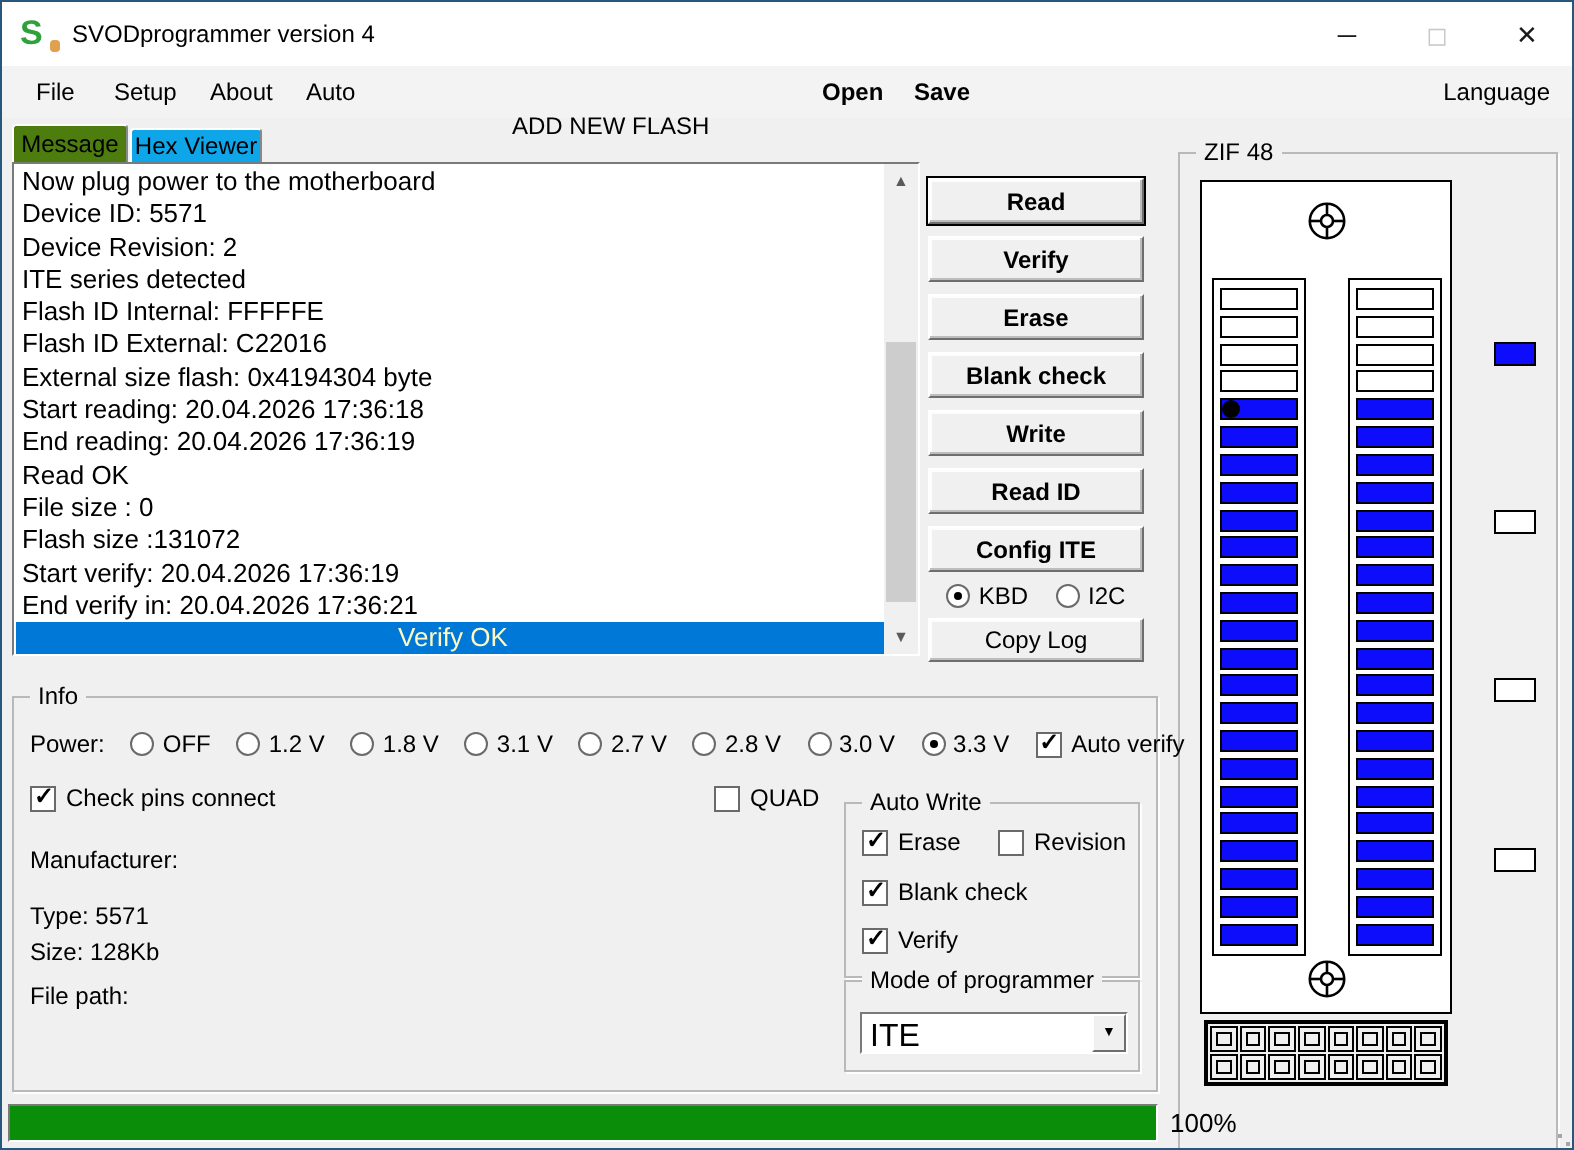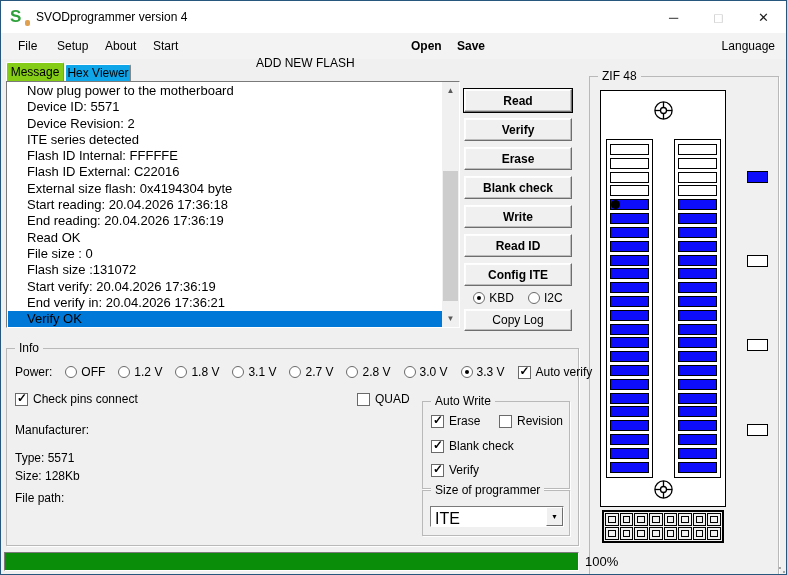--- a/index.html
+++ b/index.html
@@ -19,32 +19,32 @@
   .tc{ width:45px; height:100%; display:flex; align-items:center; justify-content:center; font-size:13px; color:#1a1a1a; }
   .tc.max{ color:#C8C8C8; }
   
   .menubar{ position:absolute; left:0; top:32px; right:0; height:26px; background:#F3F3F3; }
   .menubar span{ position:absolute; top:6px; font-size:12px; }
   .m-file{ left:17px; } .m-setup{ left:56px; } .m-about{ left:104px; } .m-help{ left:152px; }
   .m-addflash{ left:255px;margin-top:17px; }
   .m-open{ left:410px; font-weight:bold; } .m-save{ left:456px; font-weight:bold; }
   .m-lang{ right:11px; }
   
-  .tab{ position:absolute; background:#84cc16; border:1px solid #888;
+  .tab{ position:absolute; background:#4d7c0f; border:1px solid #888;
         border-bottom:none; border-top-color:#FFF; border-left-color:#FFF;
         border-radius:2px 2px 0 0; font-size:12px; text-align:center; }
   .tab-message{ left:5px; top:61px; width:58px; height:19px; line-height:18px; z-index:2; }
   .tab-hex{ left:64px; top:63px; width:66px; height:17px; line-height:16px; background:#0ea5e9; }
   
   .logpanel{ position:absolute; left:5px; top:80px; width:454px; height:247px;
              background:#FFF; border:1px solid; border-color:#7A7A7A #FFF #FFF #7A7A7A; }
   .loglines{ position:absolute; left:1px; top:1px; right:17px; bottom:0; overflow:hidden;
              font-size:13px; line-height:16.3px; }
-  .log-line{ padding-left:19px; white-space:nowrap; }
-  .log-line.selected{ background:var(--sel,#0078D7); color:#000000; }
+  .log-line{ padding-left:3px; white-space:nowrap; }
+  .log-line.selected{ background:var(--sel,#0078D7); color:#fef9c3;text-align:center; }
   
   .vscroll{ position:absolute; top:0; right:0; bottom:0; width:17px; background:#F0F0F0; }
   .sb-btn{ position:absolute; left:0; width:17px; height:17px; background:#F0F0F0;
            display:flex; align-items:center; justify-content:center; font-size:8px; color:#5a5a5a; }
   .sb-up{ top:0; } .sb-down{ bottom:0; }
   .sb-thumb{ position:absolute; left:1px; width:15px; top:89px; height:130px; background:#CDCDCD; }
   
   .actioncol{ position:absolute; left:463px; top:88px; width:108px; display:flex; flex-direction:column; gap:6px; }
   .btn{ height:23px; background:#F0F0F0; font-family:"Liberation Sans",sans-serif;
         font-size:12px; font-weight:bold; color:#000;
@@ -121,21 +121,21 @@
       <span class="tc">─</span>
       <span class="tc max">◻</span>
       <span class="tc">✕</span>
     </div>
   </div>
 
   <div class="menubar">
     <span class="m-file">File</span>
     <span class="m-setup">Setup</span>
     <span class="m-about">About</span>
-    <span class="m-help">Start</span>
+    <span class="m-help">Auto</span>
     <span class="m-addflash">ADD NEW FLASH</span>
     <span class="m-open">Open</span>
     <span class="m-save">Save</span>
     <span class="m-lang">Language</span>
   </div>
 
   <div class="tab tab-message">Message</div>
   <div class="tab tab-hex">Hex Viewer</div>
 
   <div class="logpanel">
@@ -386,21 +386,21 @@
         <span class="cb checked"></span>
         <span>Blank check</span>
       </label>
       <label class="cbx-item aw-row3">
         <span class="cb checked"></span>
         <span>Verify</span>
       </label>
     </div>
 
     <div class="groupbox modebox">
-      <span class="gb-label">Size of programmer</span>
+      <span class="gb-label">Mode of programmer</span>
       <div class="combo">
         <span class="combo-text">ITE</span>
         <span class="combo-btn">▼</span>
       </div>
     </div>
   </div>
 
   <div class="progress">
     <div class="progress-fill" style="width: 100%;"></div>
   </div>

